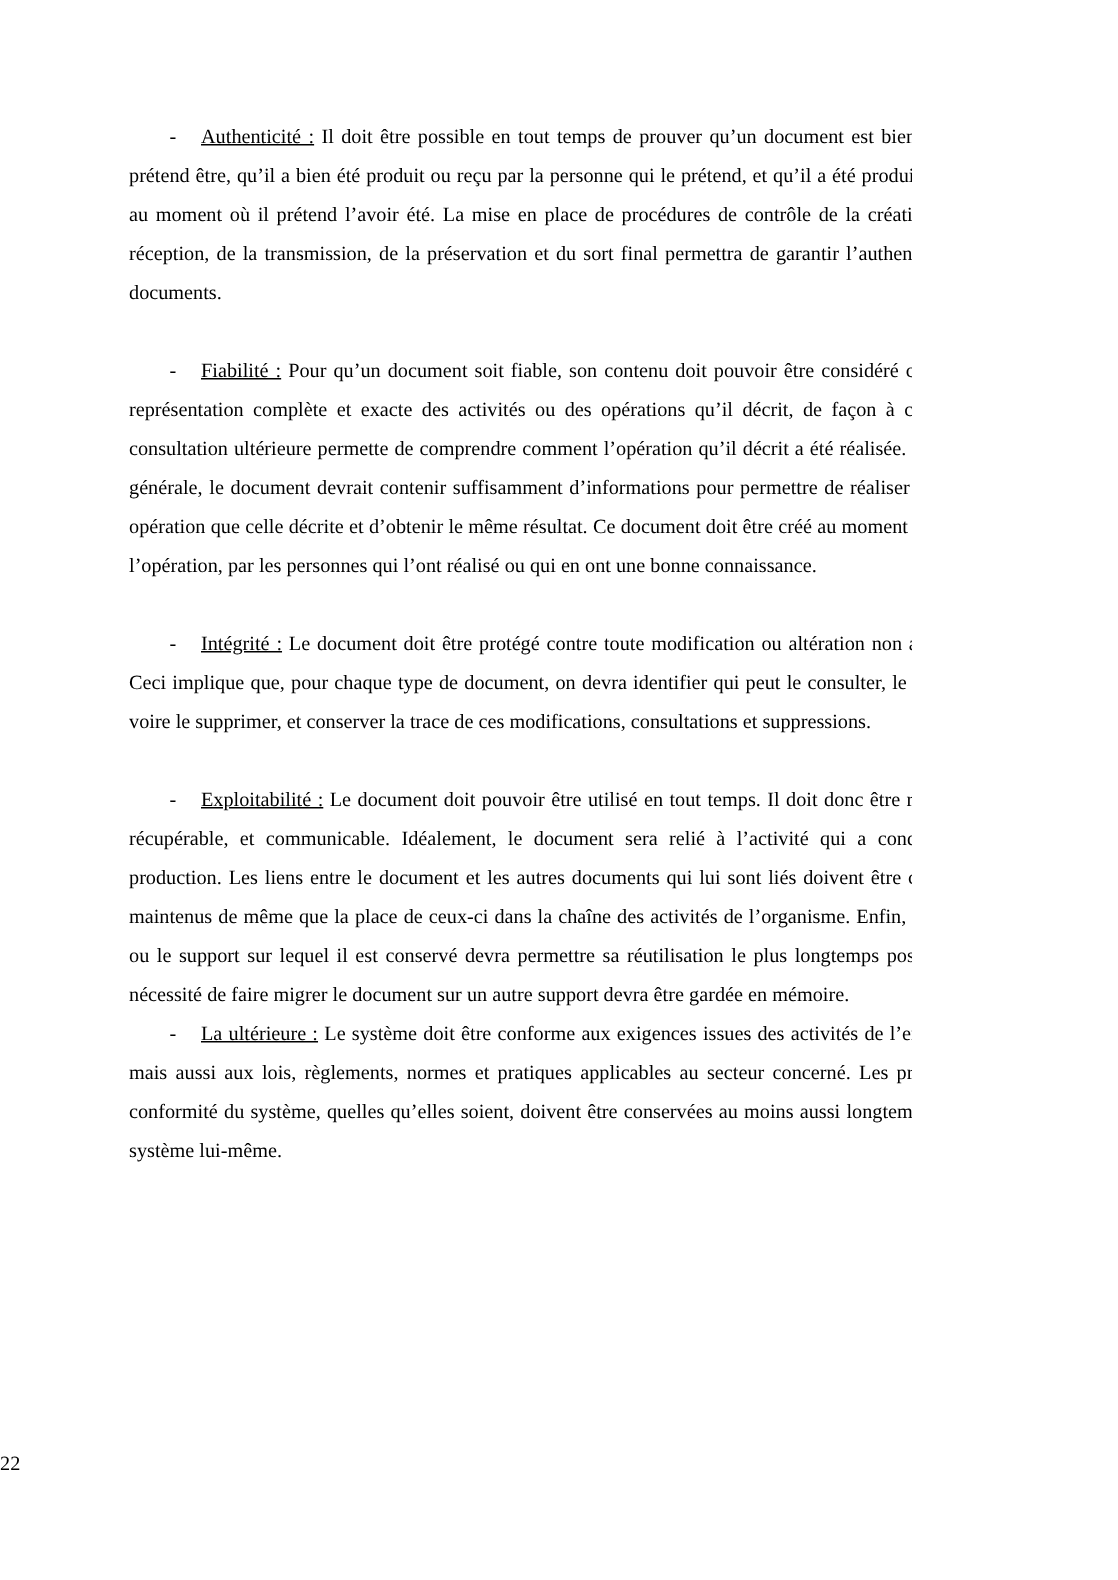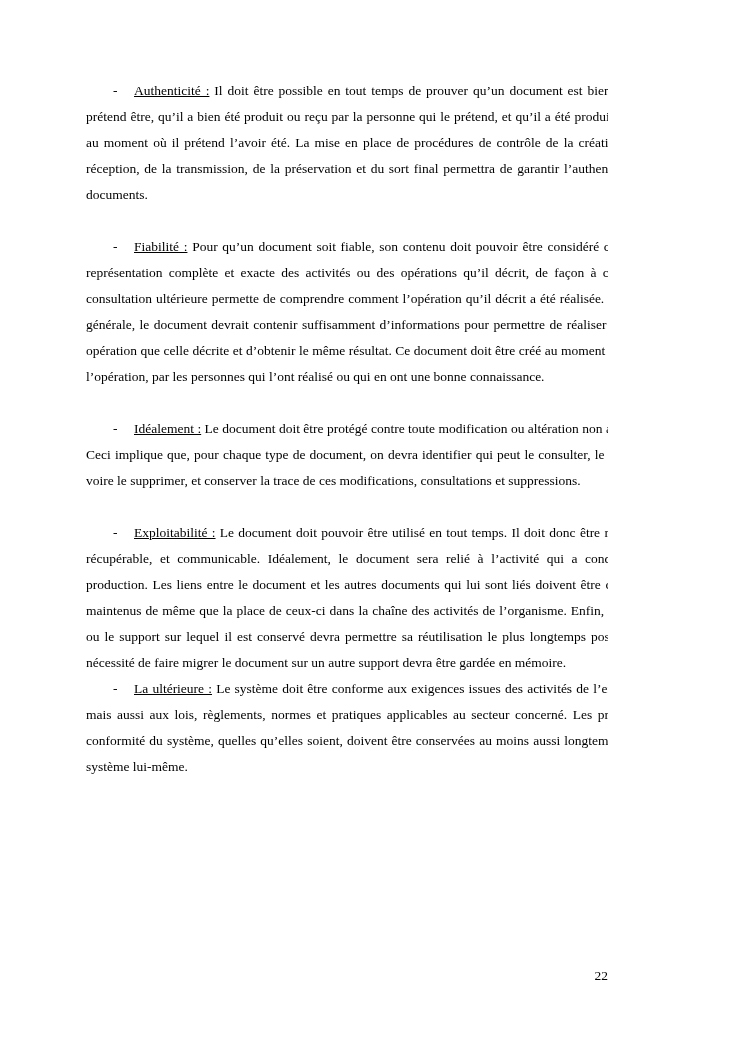--- a/index.html
+++ b/index.html
@@ -39,41 +39,41 @@
     text-align: left;
   }
   .term {
     text-decoration: underline;
   }
   .footer {
     position: absolute;
     top: 966px;
     left: 0;
     width: 100%;
-    text-align: right;
+    text-align: left;
     font-size: 13.5px;
     line-height: 20px;
   }
 </style>
 </head>
 <body>
 
 <div class="page">
   <div class="content">
 
     <div class="item">
       <span class="dash">-</span><span class="term">Authenticité :</span> <span>Il doit être possible en tout temps de prouver qu’un document est bien ce qu’il prétend être, qu’il a bien été produit ou reçu par la personne qui le prétend, et qu’il a été produit ou reçu au moment où il prétend l’avoir été. La mise en place de procédures de contrôle de la création, de la réception, de la transmission, de la préservation et du sort final permettra de garantir l’authenticité des documents.</span>
     </div>
 
     <div class="item gap-before">
       <span class="dash">-</span><span class="term">Fiabilité :</span> <span>Pour qu’un document soit fiable, son contenu doit pouvoir être considéré comme la représentation complète et exacte des activités ou des opérations qu’il décrit, de façon à ce que sa consultation ultérieure permette de comprendre comment l’opération qu’il décrit a été réalisée. De façon générale, le document devrait contenir suffisamment d’informations pour permettre de réaliser la même opération que celle décrite et d’obtenir le même résultat. Ce document doit être créé au moment même de l’opération, par les personnes qui l’ont réalisé ou qui en ont une bonne connaissance.</span>
     </div>
 
     <div class="item gap-before">
-      <span class="dash">-</span><span class="term">Idéalement :</span> <span>Le document doit être protégé contre toute modification ou altération non autorisée. Ceci implique que, pour chaque type de document, on devra identifier qui peut le consulter, le modifier, voire le supprimer, et conserver la trace de ces modifications, consultations et suppressions.</span>
+      <span class="dash">-</span><span class="term">Intégrité :</span> <span>Le document doit être protégé contre toute modification ou altération non autorisée. Ceci implique que, pour chaque type de document, on devra identifier qui peut le consulter, le modifier, voire le supprimer, et conserver la trace de ces modifications, consultations et suppressions.</span>
     </div>
 
     <div class="item gap-before">
       <span class="dash">-</span><span class="term">Exploitabilité :</span> <span>Le document doit pouvoir être utilisé en tout temps. Il doit donc être repérable, récupérable, et communicable. Idéalement, le document sera relié à l’activité qui a conduit à sa production. Les liens entre le document et les autres documents qui lui sont liés doivent être connus et maintenus de même que la place de ceux-ci dans la chaîne des activités de l’organisme. Enfin, le format ou le support sur lequel il est conservé devra permettre sa réutilisation le plus longtemps possible. La nécessité de faire migrer le document sur un autre support devra être gardée en mémoire.</span>
     </div>
 
     <div class="item">
       <span class="dash">-</span><span class="term">La ultérieure :</span> <span>Le système doit être conforme aux exigences issues des activités de l’entreprise, mais aussi aux lois, règlements, normes et pratiques applicables au secteur concerné. Les preuves de conformité du système, quelles qu’elles soient, doivent être conservées au moins aussi longtemps que le système lui-même.</span>
     </div>
 

